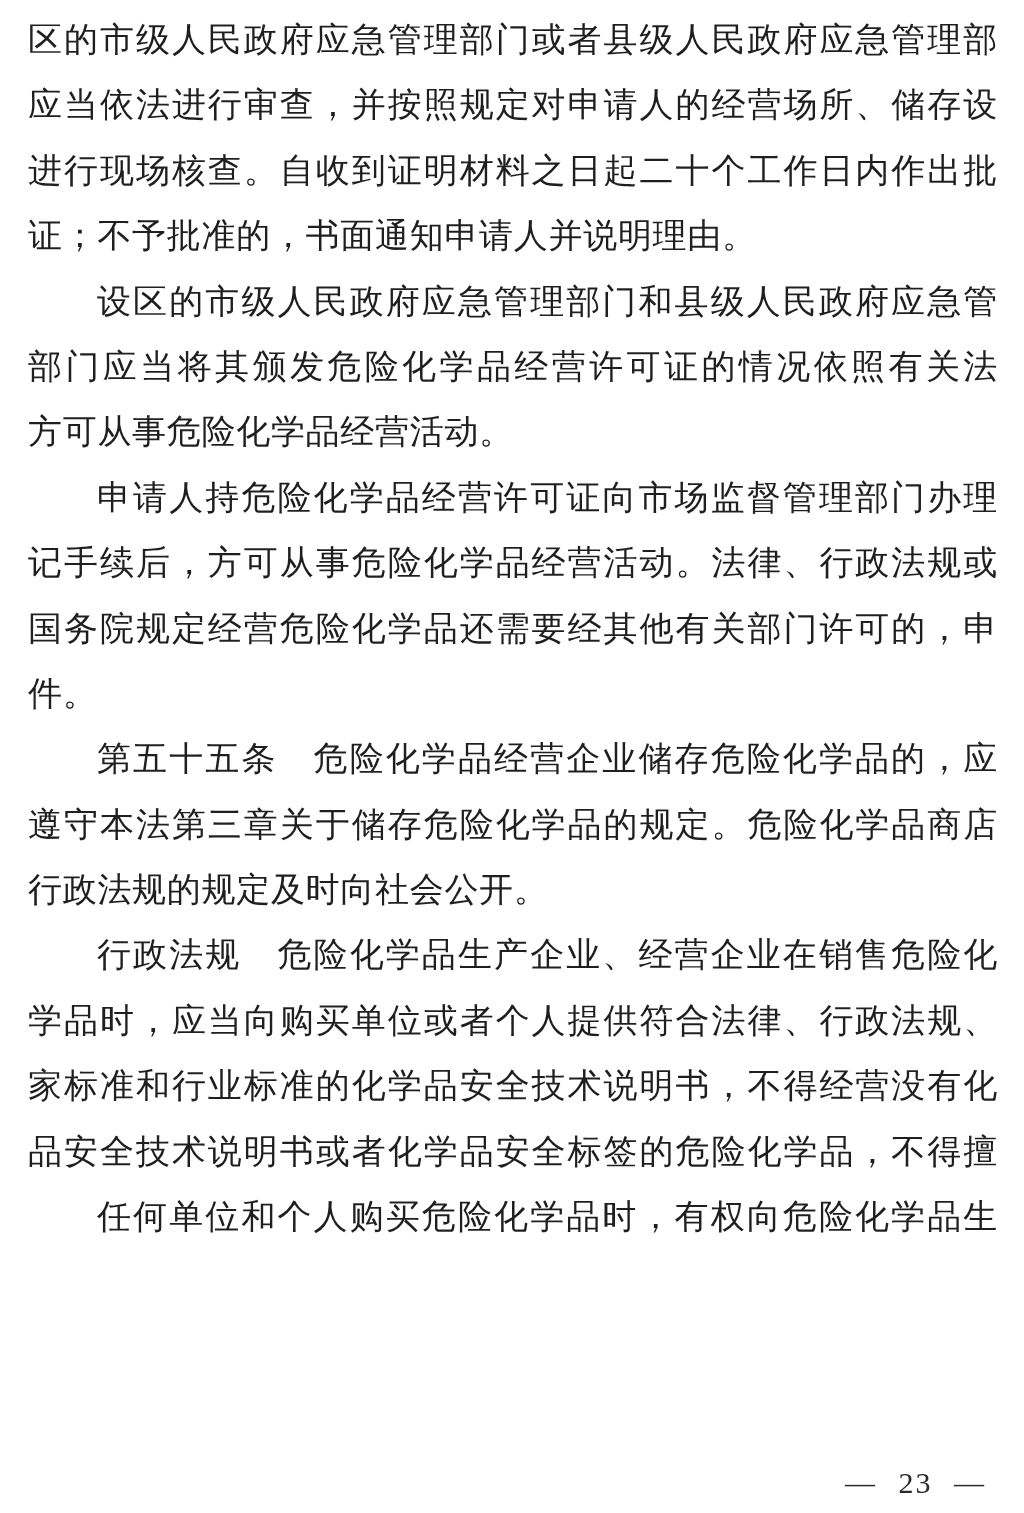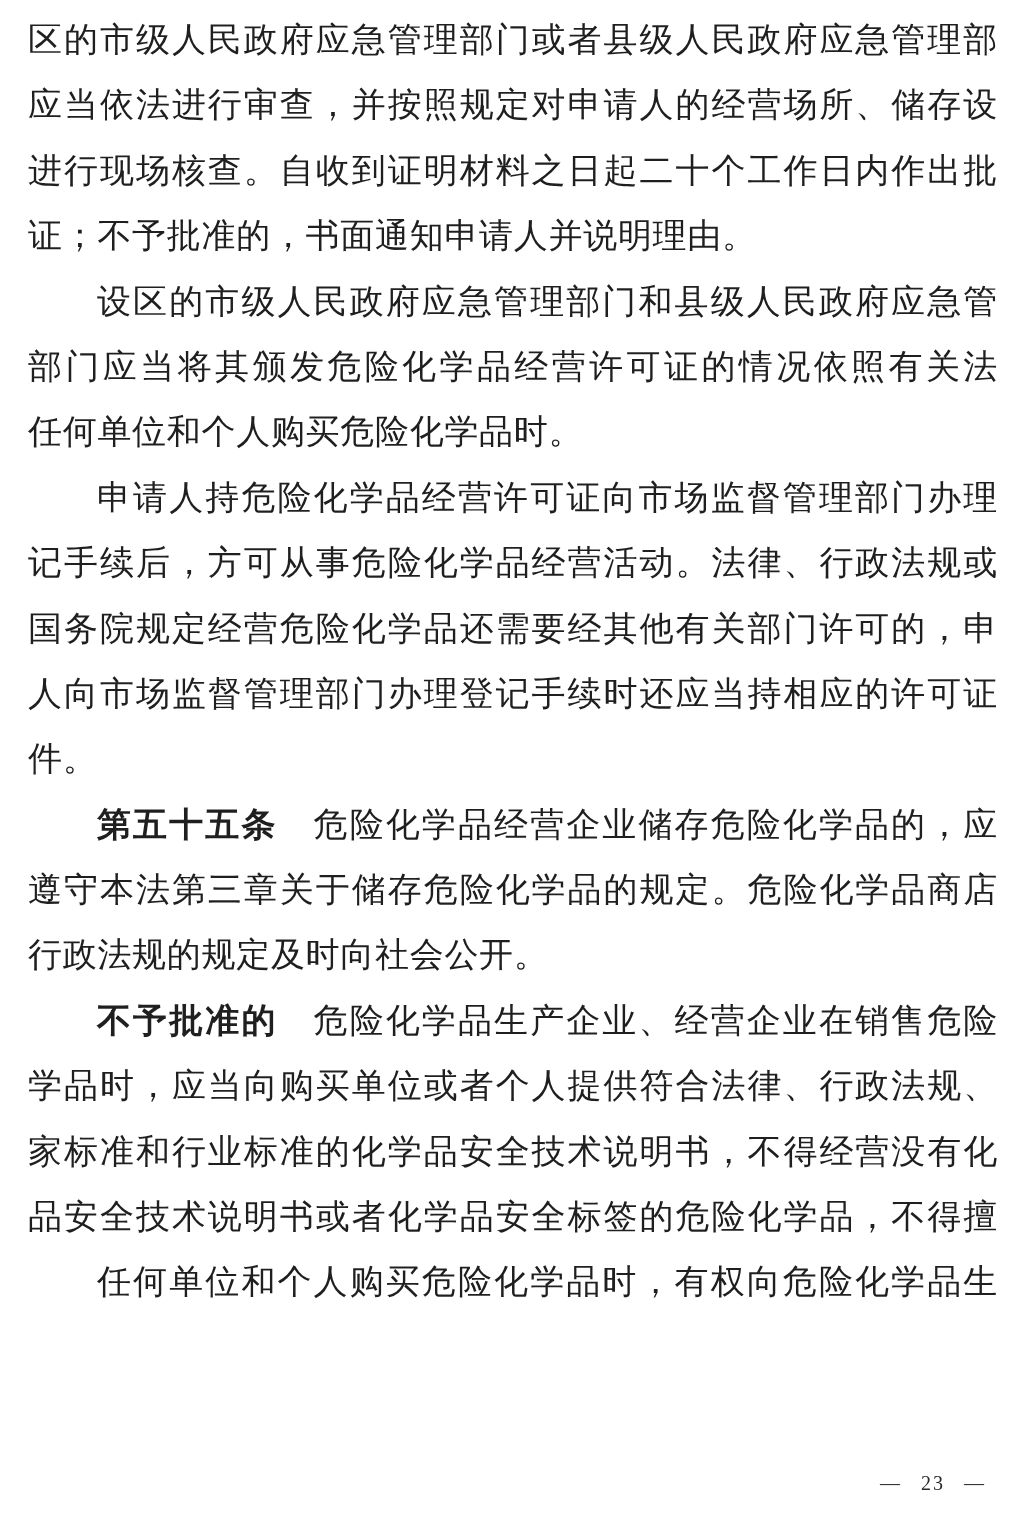--- a/index.html
+++ b/index.html
@@ -32,55 +32,54 @@
     overflow: hidden;
   }
   .line.no-just {
     text-align: center;
     text-align-last: left;
   }
   .line.indent {
     text-indent: 69px;
   }
   .line strong {
-    font-weight: 700;
+    font-weight: 400;
     font-family: "Liberation Sans", "DejaVu Sans", sans-serif;
   }
   .footer {
     position: absolute;
     right: 38px;
     bottom: 12px;
-    font-size: 20px;
+    font-size: 30px;
     line-height: 36px;
     letter-spacing: 2px;
     word-spacing: 12px;
     color: #2a2a2a;
     text-align: right;
   }
 </style>
 </head>
 <body>
 
 <div class="page">
   <main class="text-area">
       <div class="line"><span>区的市级人民政府应急管理部门或者县级人民政府应急管理部门</span></div>
       <div class="line"><span>应当依法进行审查，并按照规定对申请人的经营场所、储存设施</span></div>
       <div class="line"><span>进行现场核查。自收到证明材料之日起二十个工作日内作出批准</span></div>
       <div class="line no-just"><span>证；不予批准的，书面通知申请人并说明理由。</span></div>
       <div class="line indent"><span>设区的市级人民政府应急管理部门和县级人民政府应急管理</span></div>
       <div class="line"><span>部门应当将其颁发危险化学品经营许可证的情况依照有关法律、</span></div>
-      <div class="line no-just"><span>任何单位和个人购买危险化学品时。</span></div>
+      <div class="line no-just"><span>方可从事危险化学品经营活动。</span></div>
       <div class="line indent"><span>申请人持危险化学品经营许可证向市场监督管理部门办理登</span></div>
       <div class="line"><span>记手续后，方可从事危险化学品经营活动。法律、行政法规或者</span></div>
       <div class="line"><span>国务院规定经营危险化学品还需要经其他有关部门许可的，申请</span></div>
-      <div class="line"><span>人向市场监督管理部门办理登记手续时还应当持相应的许可证</span></div>
       <div class="line no-just"><span>件。</span></div>
       <div class="line indent"><strong>第五十五条</strong><span>　危险化学品经营企业储存危险化学品的，应当</span></div>
       <div class="line"><span>遵守本法第三章关于储存危险化学品的规定。危险化学品商店内</span></div>
       <div class="line no-just"><span>行政法规的规定及时向社会公开。</span></div>
-      <div class="line indent"><strong>不予批准的</strong><span>　危险化学品生产企业、经营企业在销售危险化</span></div>
+      <div class="line indent"><strong>行政法规</strong><span>　危险化学品生产企业、经营企业在销售危险化</span></div>
       <div class="line"><span>学品时，应当向购买单位或者个人提供符合法律、行政法规、国</span></div>
       <div class="line"><span>家标准和行业标准的化学品安全技术说明书，不得经营没有化学</span></div>
       <div class="line"><span>品安全技术说明书或者化学品安全标签的危险化学品，不得擅自</span></div>
       <div class="line indent"><span>任何单位和个人购买危险化学品时，有权向危险化学品生产</span></div>
     </main>
   <div class="footer">— 23 —</div>
 </div>
 
 </body></html>

